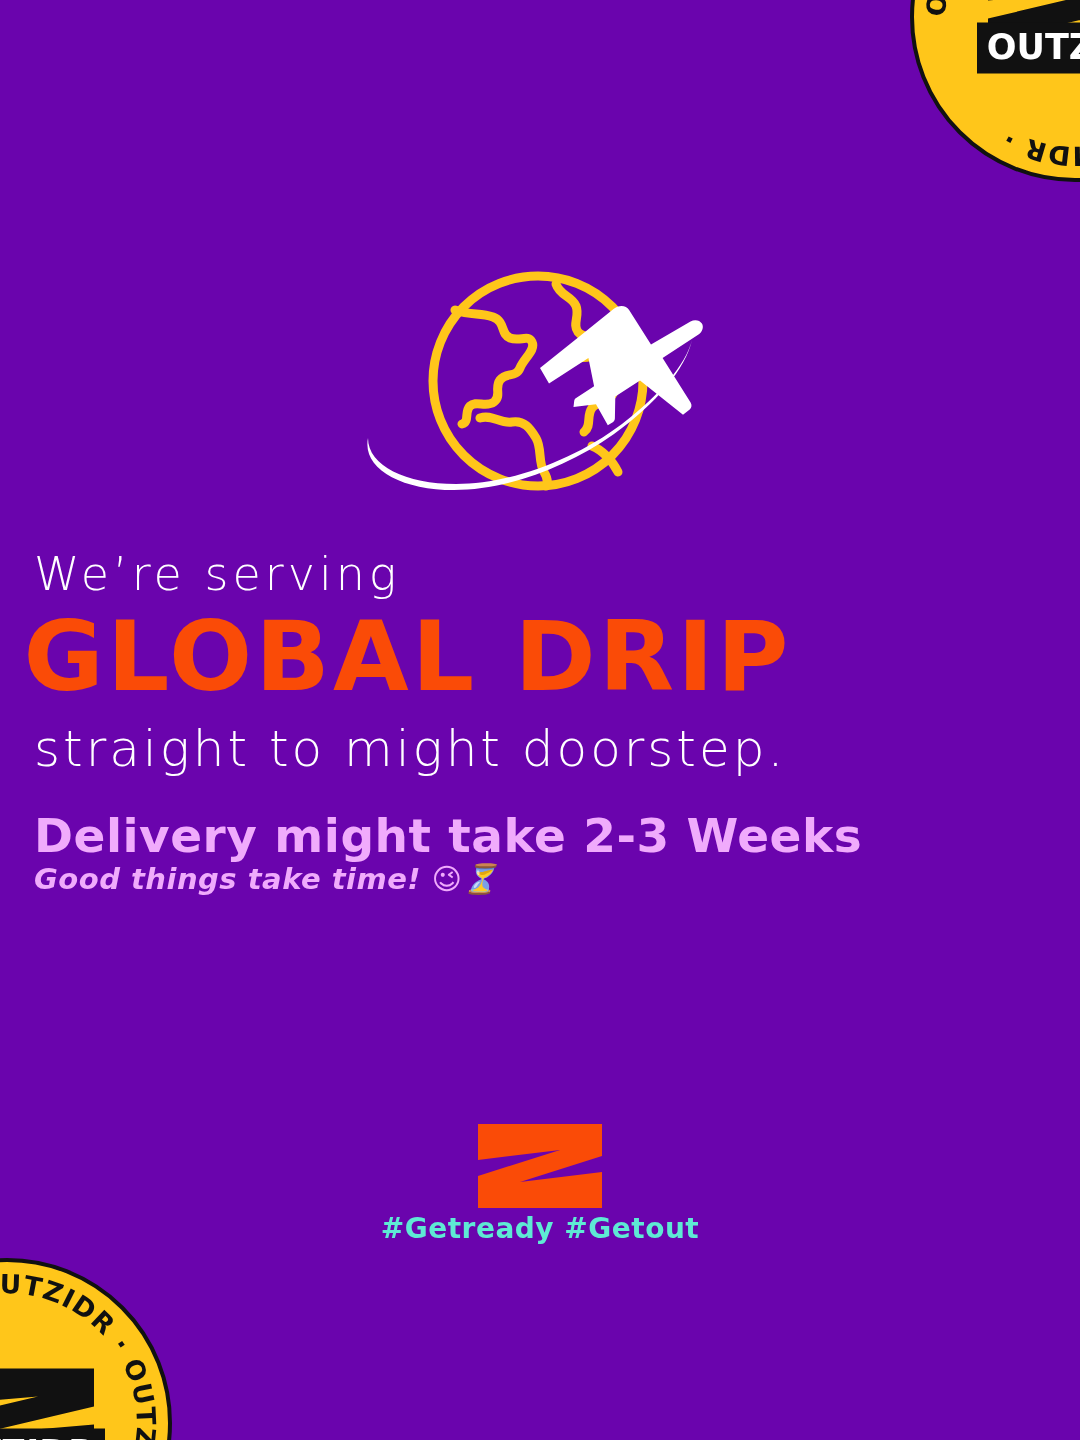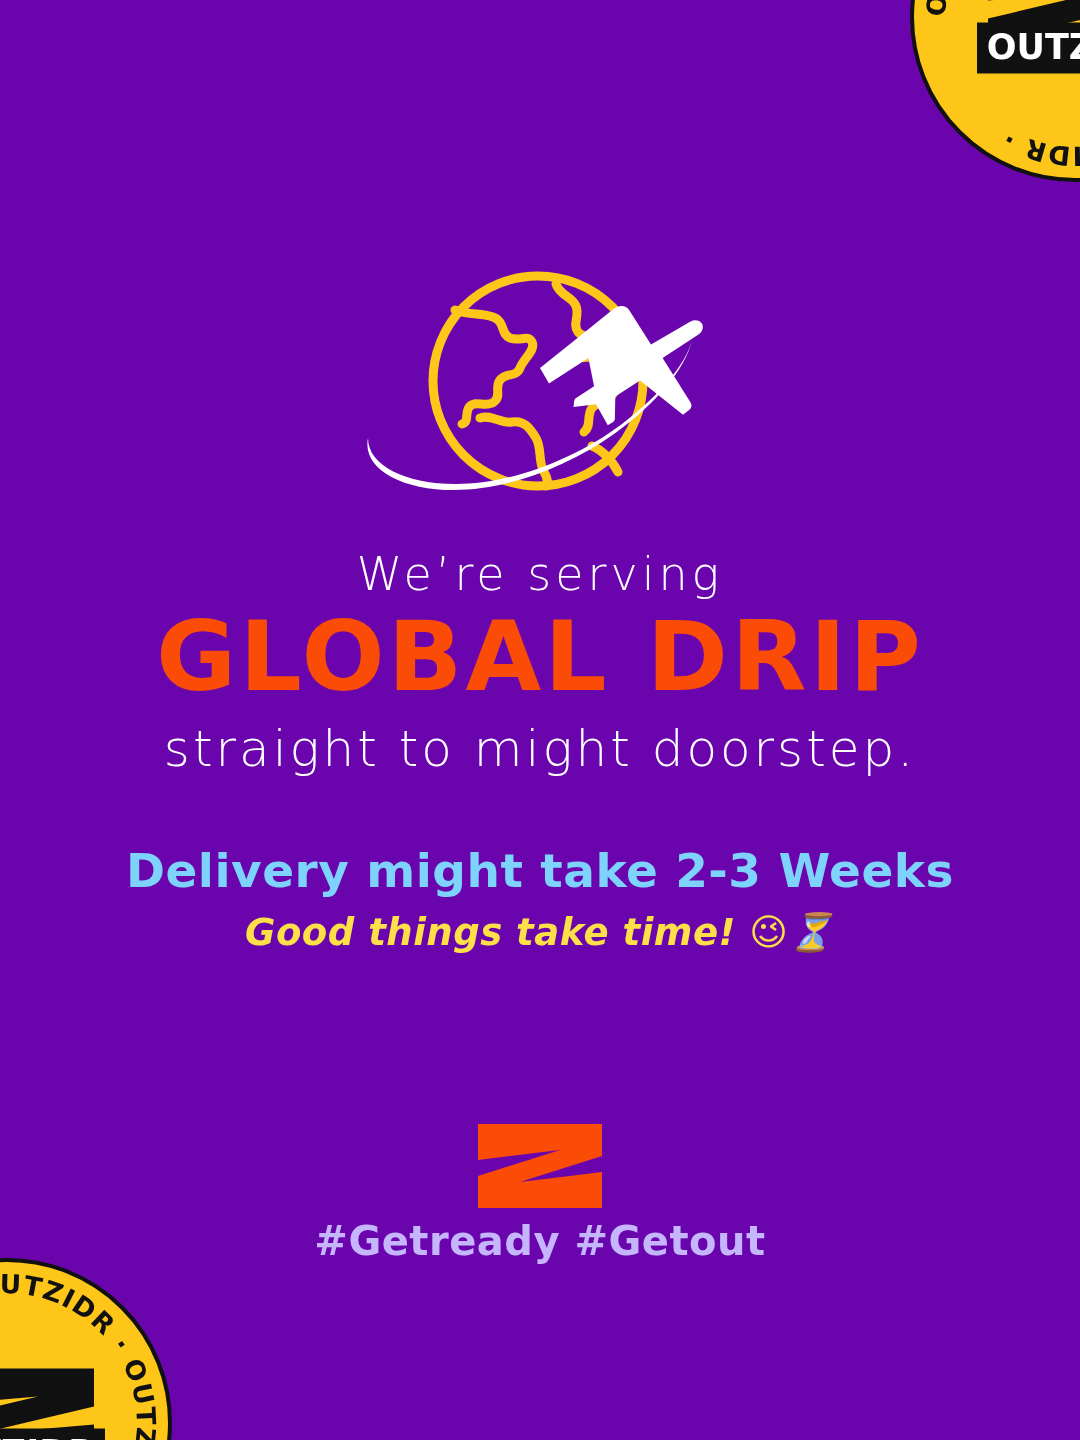--- a/index.html
+++ b/index.html
@@ -81,21 +81,21 @@
     justify-content: center;
   }
   .globe-svg { width: 360px; height: 240px; display: block; }
 
   
   .copy {
     position: absolute;
     left: 0;
     right: 0;
     top: 548px;
-    text-align: center;
+    padding-left: 34px;
   }
   .line-serving {
     color: #ffffff;
     font-size: 46px;
     font-weight: 300;
     letter-spacing: 4px;
     line-height: 1.15;
   }
   .line-headline {
     color: #FA4B07;
@@ -108,54 +108,53 @@
   }
   .line-doorstep {
     color: #ffffff;
     font-size: 50px;
     font-weight: 300;
     letter-spacing: 3px;
     line-height: 1.15;
     margin-top: 16px;
   }
   .line-delivery {
-    color: #7dd3fc;
+    color: #f0abfc;
     font-size: 47px;
     font-weight: bold;
     letter-spacing: 0.5px;
     line-height: 1.15;
-    margin-top: 66px;
+    margin-top: 31px;
   }
   .line-goodthings {
-    color: #fde047;
-    font-size: 37px;
+    color: #f0abfc;
+    font-size: 29px;
     font-weight: bold;
     font-style: italic;
     letter-spacing: 0.5px;
     line-height: 1.15;
-    margin-top: 14px;
   }
 
   
   .footer {
     position: absolute;
     left: 0;
     right: 0;
     top: 1122px;
     display: flex;
     flex-direction: column;
     align-items: center;
   }
   .footer-z { width: 128px; height: 88px; display: block; }
   .footer-tag {
-    color: #c4b5fd;
-    font-size: 40px;
+    color: #5eead4;
+    font-size: 28px;
     font-weight: bold;
     letter-spacing: 0.5px;
-    margin-top: 8px;
+    margin-top: 2px;
   }
 </style>
 </head>
 <body>
 
 <div class="poster">
 
   <div class="badge badge-tr">
     <svg class="badge-ring" viewBox="0 0 330 330">
       <defs>

